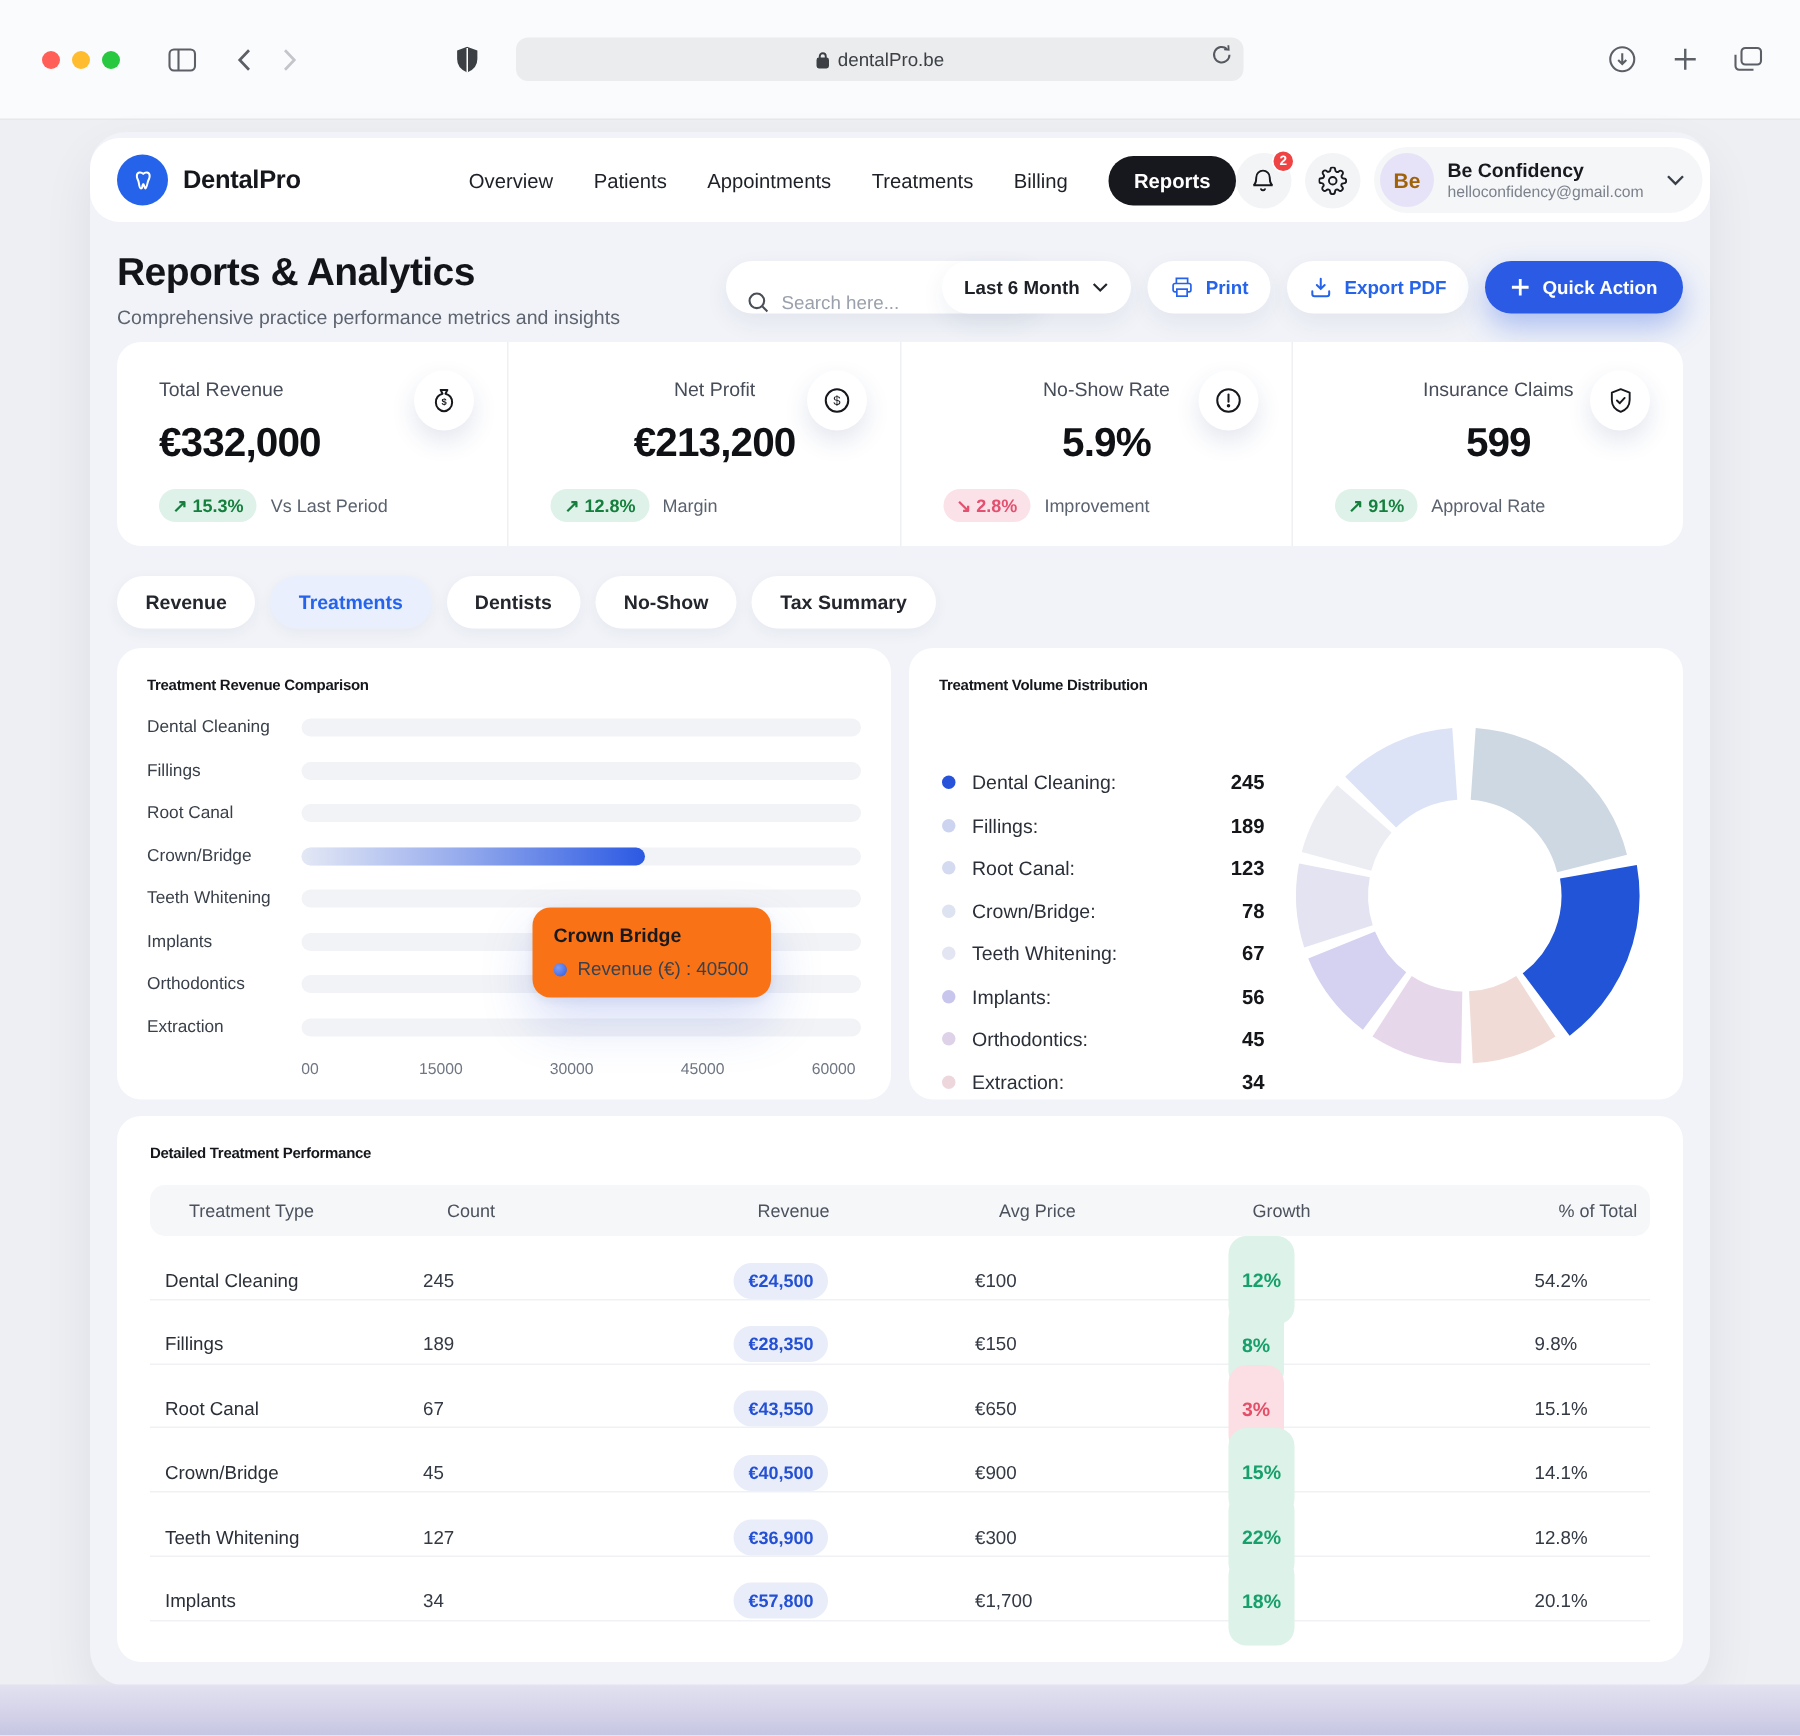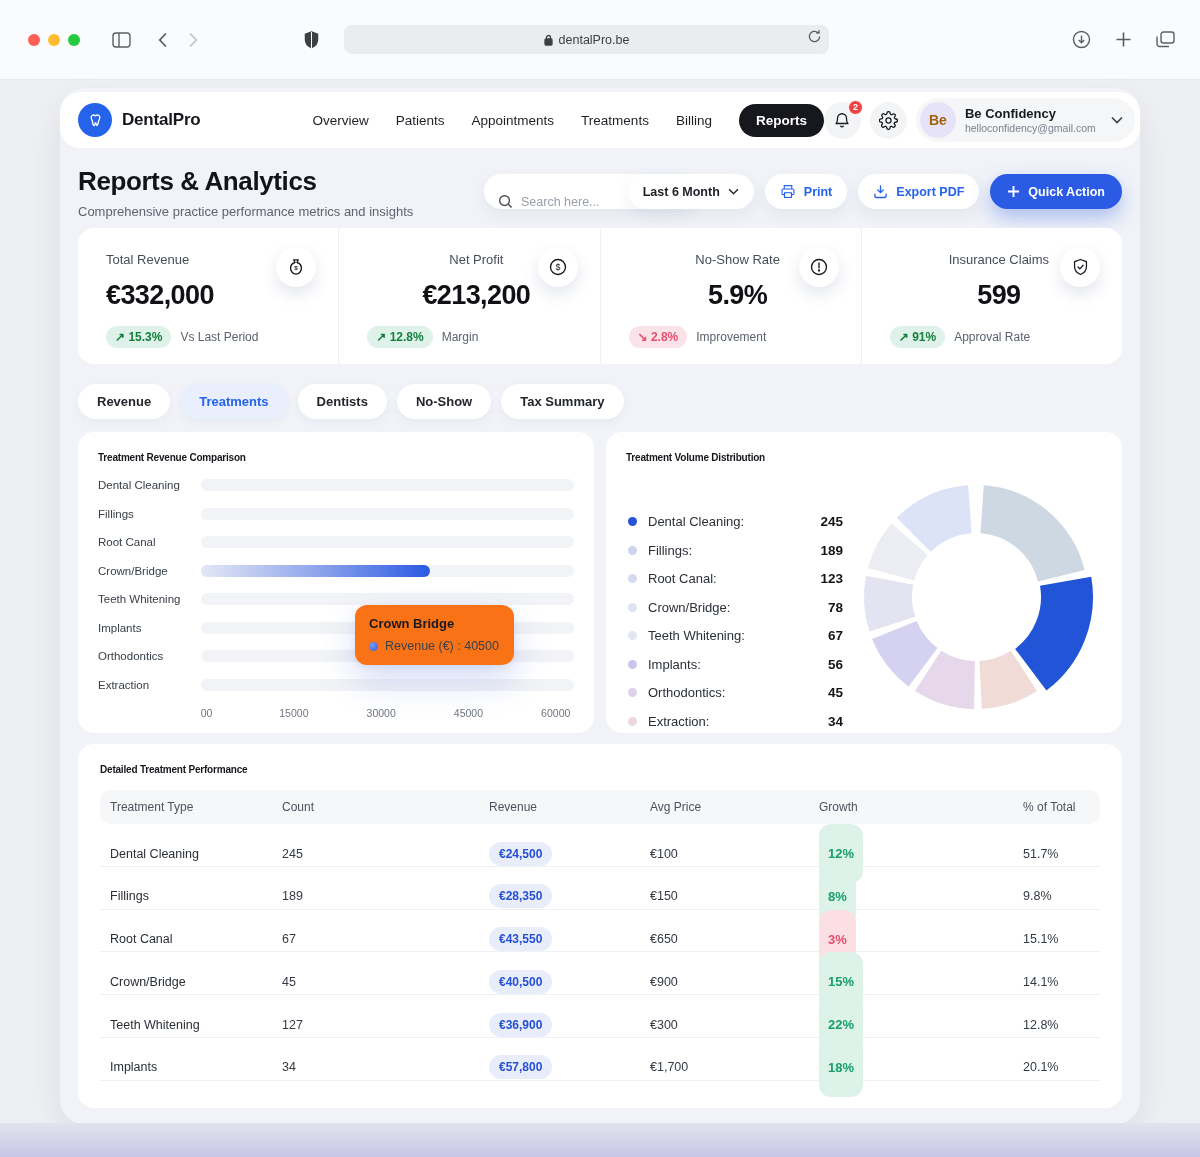--- a/index.html
+++ b/index.html
@@ -89,21 +89,21 @@
   .legend { position:absolute; left:22px; top:82px; width:215px; }
   .legend-row { display:flex; align-items:center; margin-bottom:13.5px; }
   .legend-dot { width:9px; height:9px; border-radius:50%; margin-right:11px; flex:none; }
   .legend-label { font-size:13px; color:#2a2f38; }
   .legend-val { margin-left:auto; font-size:13.5px; font-weight:700; color:#14161a; }
   .donut-wrap { position:absolute; left:250px; top:45px; }
 
   
   .table-card { left:18px; top:656px; width:1044px; height:364px; padding:20px 22px 0; }
   .thead { margin-top:15px; height:34px; background:#f6f7f9; border-radius:10px; display:grid; grid-template-columns:172px 207px 161px 169px 204px 1fr; align-items:center; padding-left:10px; }
-  .thead div { font-size:12px; color:#4c525d; }
+  .thead div { font-size:12px; color:#4c525d;margin-left:16px; }
   .trow { height:42.8px; display:grid; grid-template-columns:172px 207px 161px 169px 204px 1fr; align-items:center; padding-left:10px; border-bottom:1px solid #f0f1f4; font-size:12.5px; color:#343a44; }
   .cell-name { color:#2a2f37; }
   .rev-pill { display:inline-block; background:#e9edf9; color:#2450d4; font-weight:700; font-size:12px; padding:5px 10px; border-radius:12px; }
   .gr-pill { display:inline-block; font-weight:700; font-size:13px; padding:22px 9px; border-radius:12px; }
   .gr-pill.green { background:#ddf2e8; color:#17a06b; }
   .gr-pill.red { background:#fbdfe5; color:#e34f68; }
 </style>
 </head>
 <body>
 
@@ -447,21 +447,21 @@
           <div>Growth</div>
           <div>% of Total</div>
         </div>
       <div id="tbody">
           <div class="trow">
             <div class="cell-name">Dental Cleaning</div>
             <div>245</div>
             <div><span class="rev-pill">€24,500</span></div>
             <div>€100</div>
             <div><span class="gr-pill green">12%</span></div>
-            <div>51.7%</div>
+            <div>54.2%</div>
           </div>
           <div class="trow">
             <div class="cell-name">Fillings</div>
             <div>189</div>
             <div><span class="rev-pill">€28,350</span></div>
             <div>€150</div>
             <div><span class="gr-pill green">8%</span></div>
             <div>9.8%</div>
           </div>
           <div class="trow">

